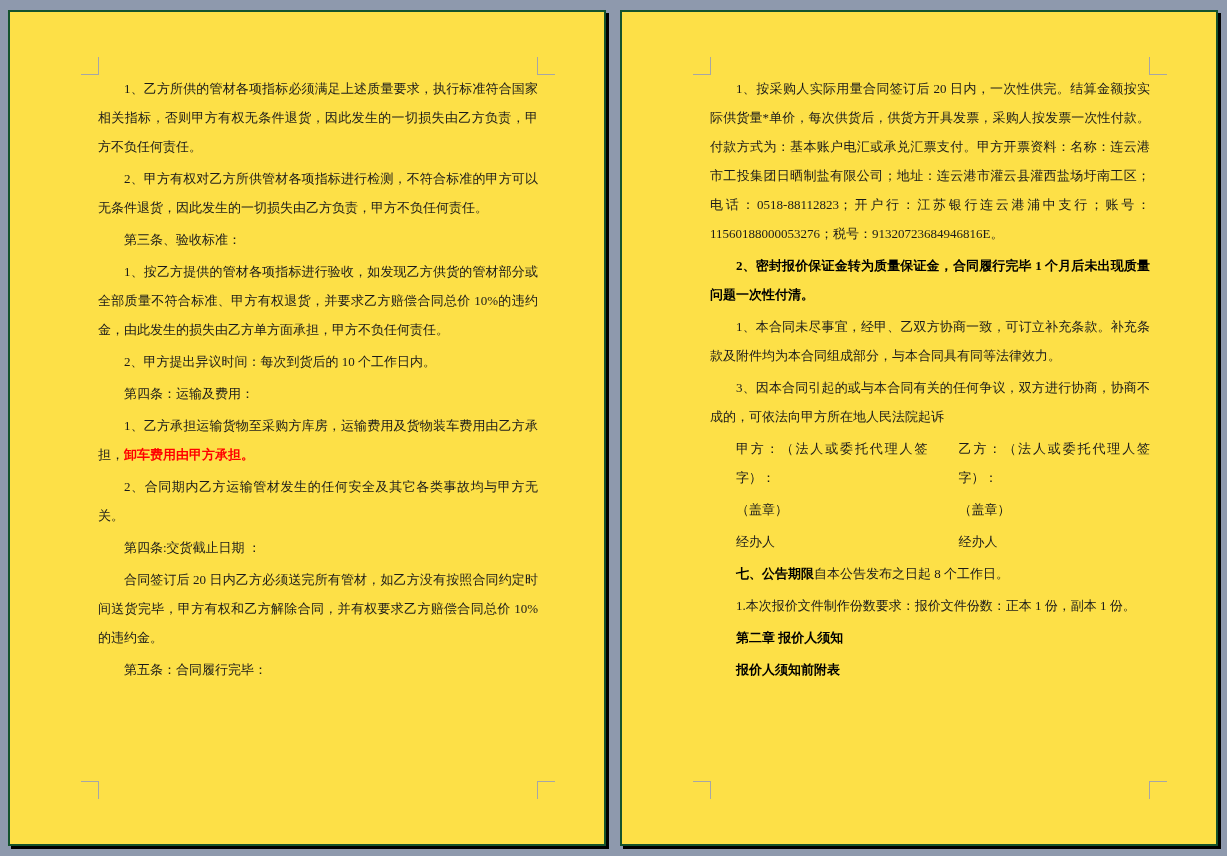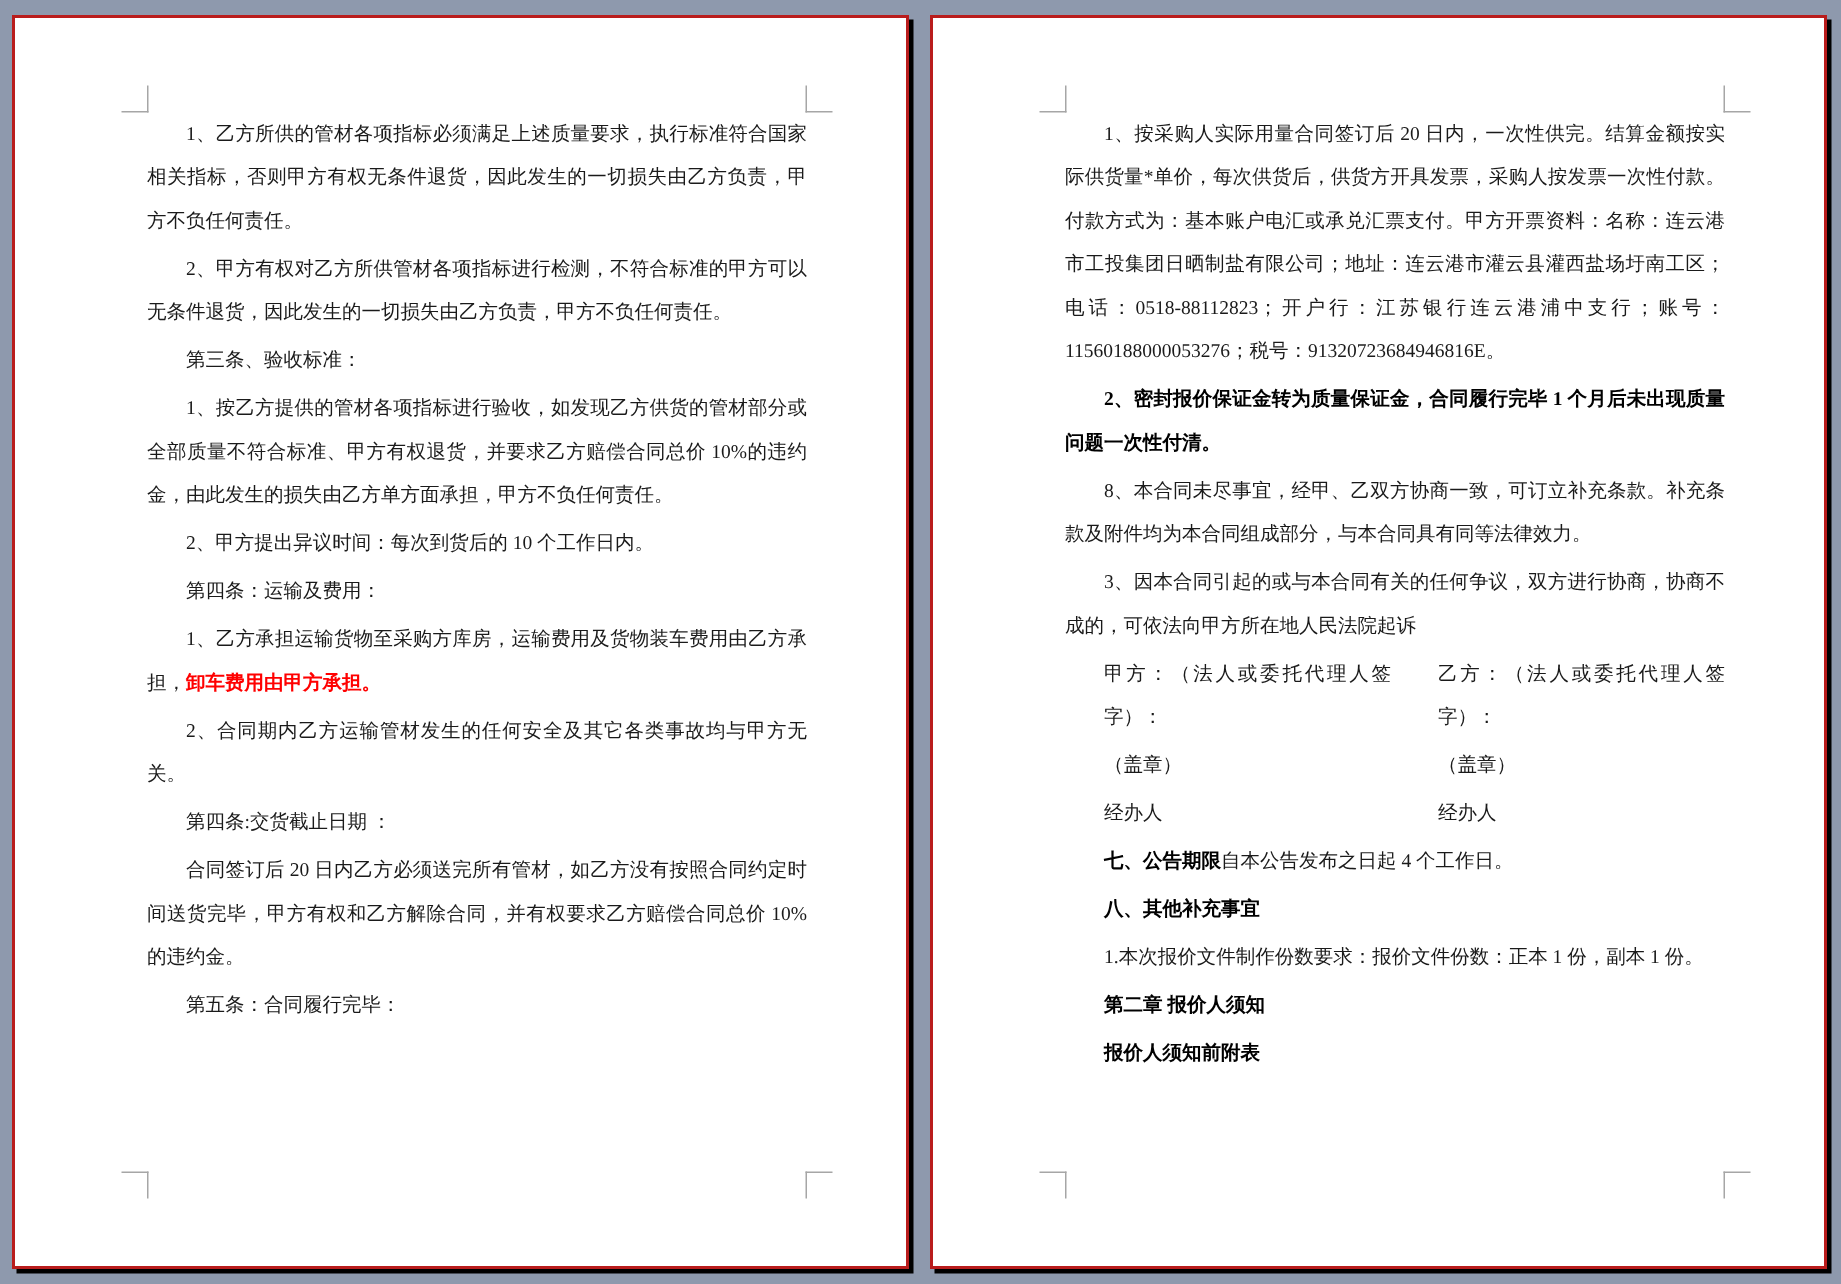--- a/index.html
+++ b/index.html
@@ -7,22 +7,22 @@
     width: 1227px; height: 856px;
     background: #8E99AD;
     overflow: hidden;
     position: relative;
     font-family: "Liberation Serif", "DejaVu Serif", serif;
   }
   .page {
     position: absolute;
     top: 10px;
     width: 594px; height: 832px;
-    background: #ffffff;
-    border: 2px solid #b91c1c;
+    background: #fde047;
+    border: 2px solid #14532d;
     box-shadow: 3px 3px 0 0 #000000;
     box-sizing: content-box;
   }
   .page-left  { left: 8px; }
   .page-right { left: 620px; }
   .content {
     position: absolute;
     left: 88px; top: 62px;
     width: 440px;
     color: #1A1A1A;
@@ -68,33 +68,32 @@
 </div>
 
 <div class="page page-right">
   <div class="crop crop-tl"></div>
   <div class="crop crop-tr"></div>
   <div class="crop crop-bl"></div>
   <div class="crop crop-br"></div>
   <div class="content">
       <p class="para"><span>1、按采购人实际用量合同签订后 20 日内，一次性供完。结算金额按实际供货量*单价，每次供货后，供货方开具发票，采购人按发票一次性付款。付款方式为：基本账户电汇或承兑汇票支付。甲方开票资料：名称：连云港市工投集团日晒制盐有限公司；地址：连云港市灌云县灌西盐场圩南工区；电话：0518-88112823；开户行：江苏银行连云港浦中支行；账号：11560188000053276；税号：91320723684946816E。</span></p>
       <p class="para"><span class="r-bold">2、密封报价保证金转为质量保证金，合同履行完毕 1 个月后未出现质量问题一次性付清。</span></p>
-      <p class="para"><span>8、本合同未尽事宜，经甲、乙双方协商一致，可订立补充条款。补充条款及附件均为本合同组成部分，与本合同具有同等法律效力。</span></p>
+      <p class="para"><span>1、本合同未尽事宜，经甲、乙双方协商一致，可订立补充条款。补充条款及附件均为本合同组成部分，与本合同具有同等法律效力。</span></p>
       <p class="para"><span>3、因本合同引起的或与本合同有关的任何争议，双方进行协商，协商不成的，可依法向甲方所在地人民法院起诉</span></p>
       <div class="sig-row">
         <div class="col col-left">甲方：（法人或委托代理人签字）：</div>
         <div class="col col-right">乙方：（法人或委托代理人签字）：</div>
       </div>
       <div class="sig-row">
         <div class="col col-left">（盖章）</div>
         <div class="col col-right">（盖章）</div>
       </div>
       <div class="sig-row">
         <div class="col col-left">经办人</div>
         <div class="col col-right">经办人</div>
       </div>
-      <p class="para"><span class="r-bold">七、公告期限</span><span>自本公告发布之日起 4 个工作日。</span></p>
-      <p class="para"><span class="r-bold">八、其他补充事宜</span></p>
+      <p class="para"><span class="r-bold">七、公告期限</span><span>自本公告发布之日起 8 个工作日。</span></p>
       <p class="para"><span>1.本次报价文件制作份数要求：报价文件份数：正本 1 份，副本 1 份。</span></p>
       <p class="para"><span class="r-bold">第二章 报价人须知</span></p>
       <p class="para"><span class="r-bold">报价人须知前附表</span></p>
     </div>
 </div>
 
 </body></html>

